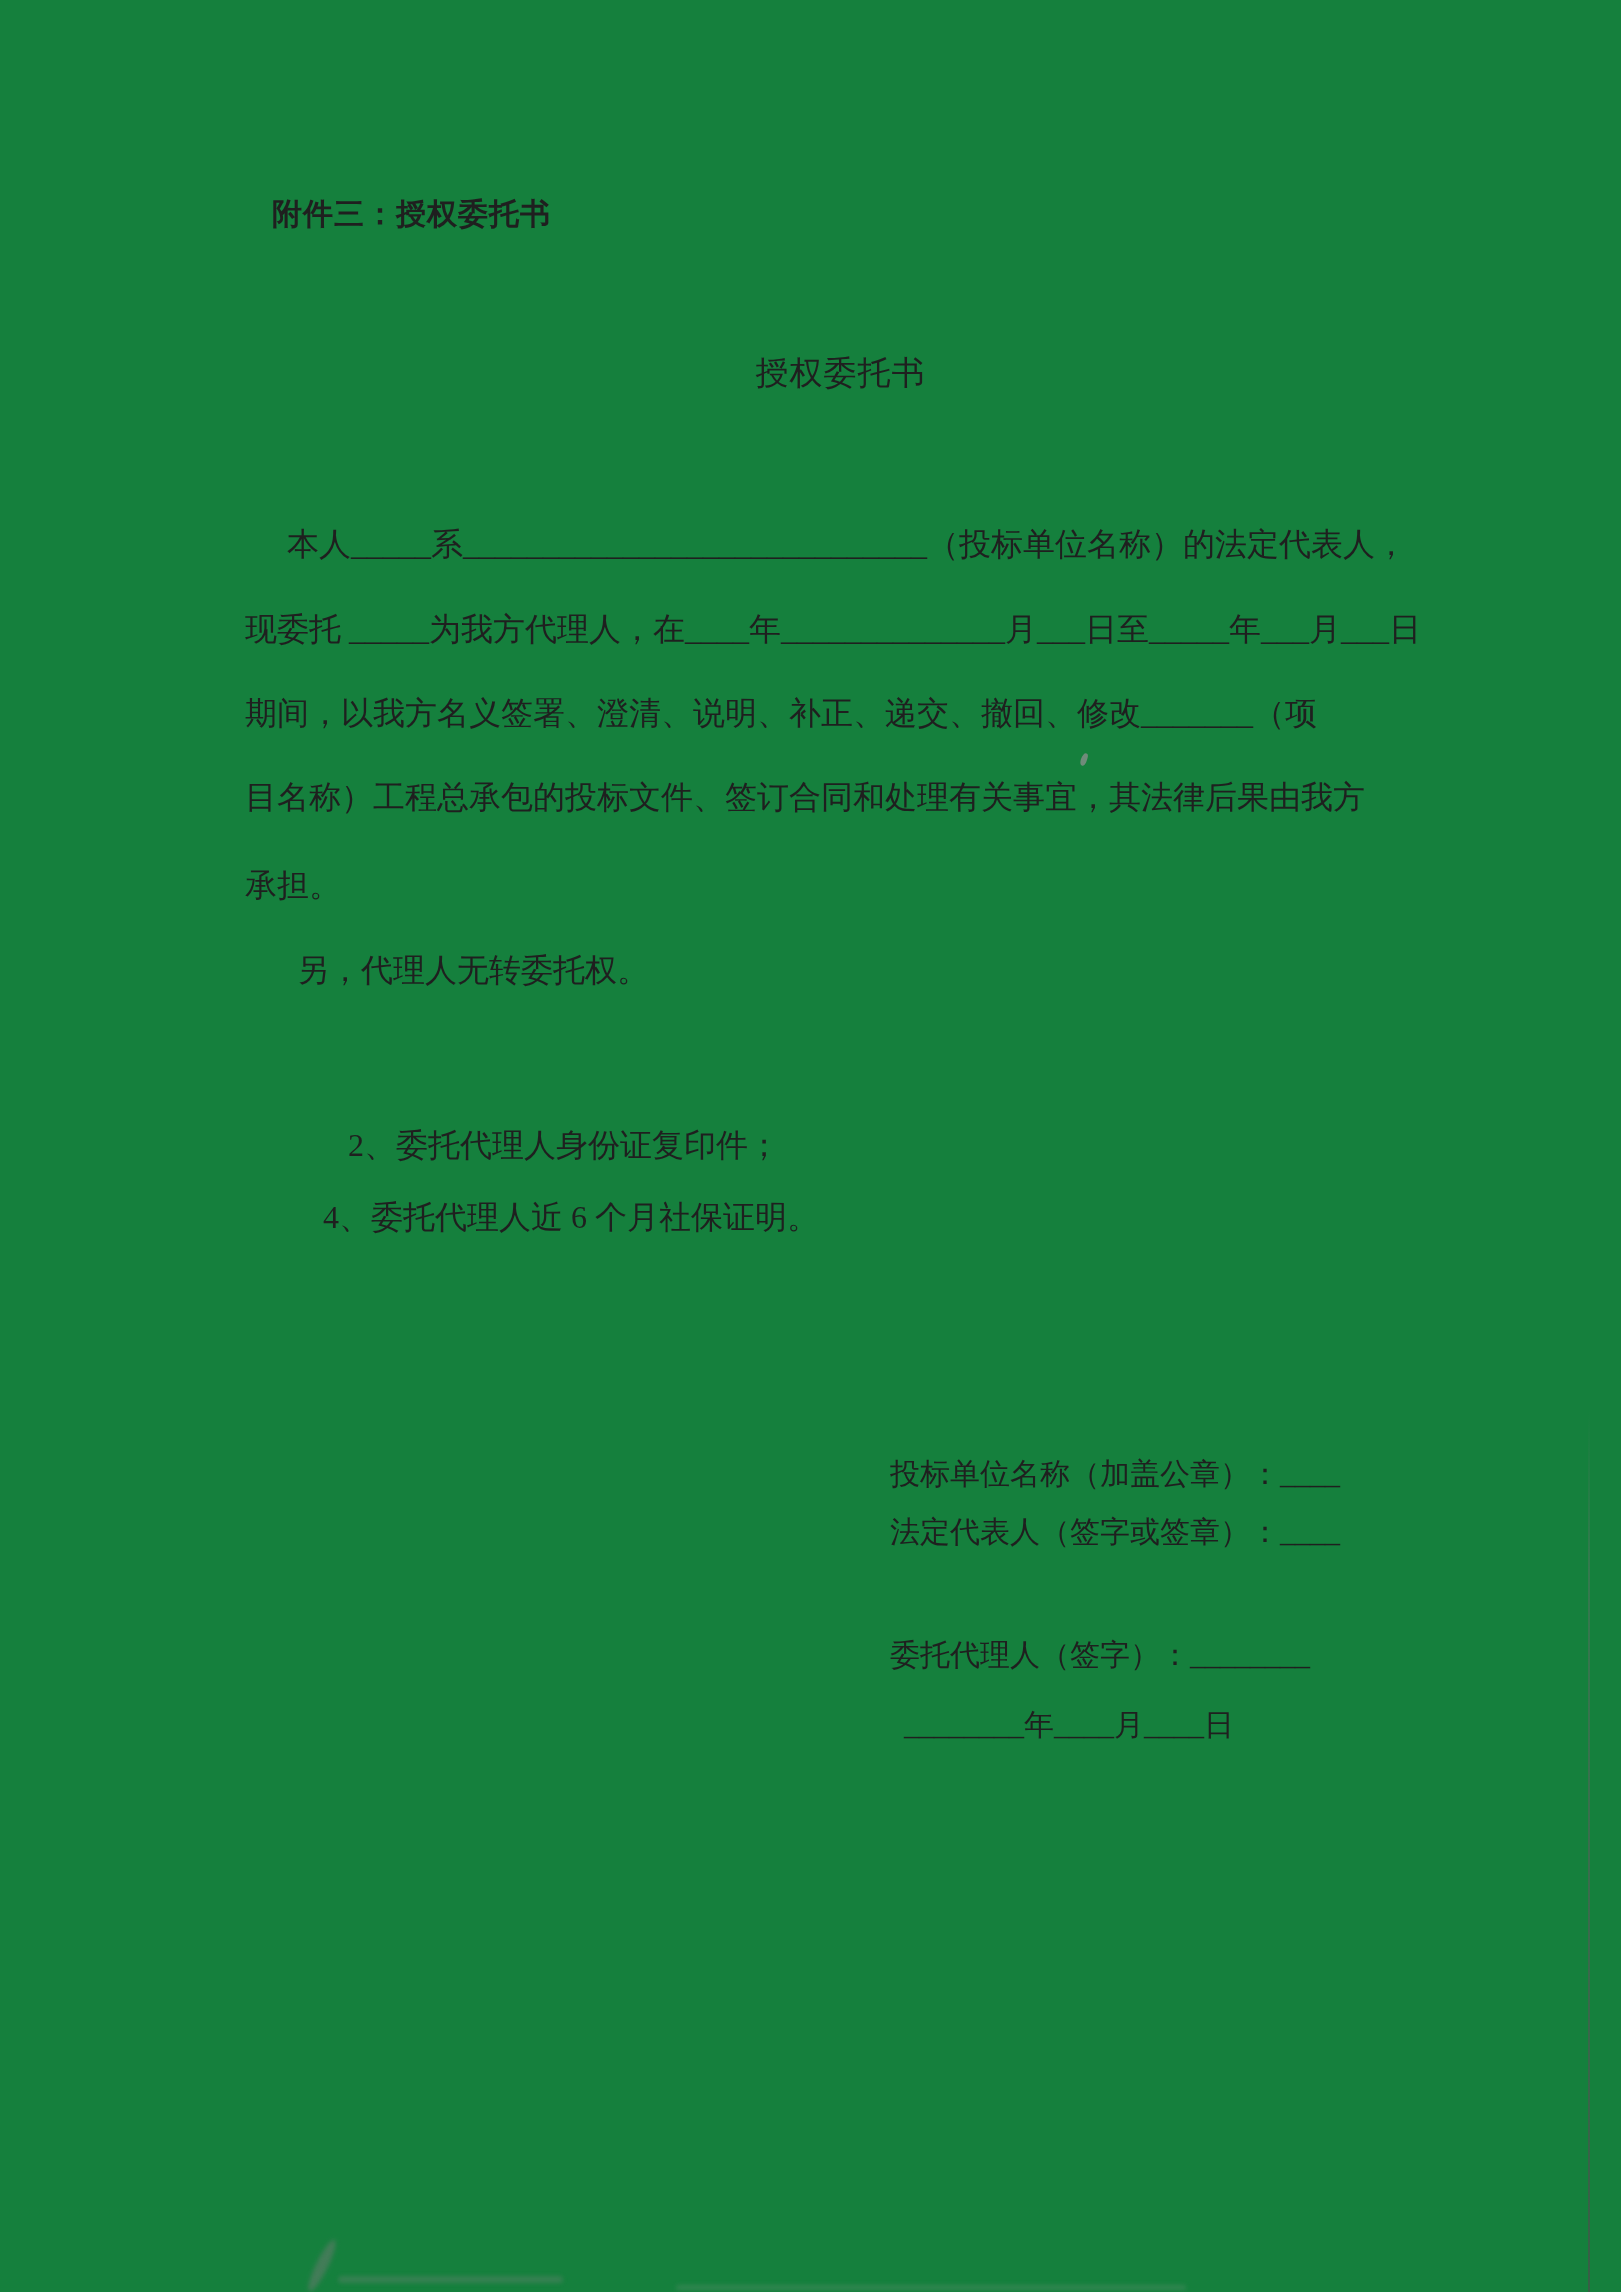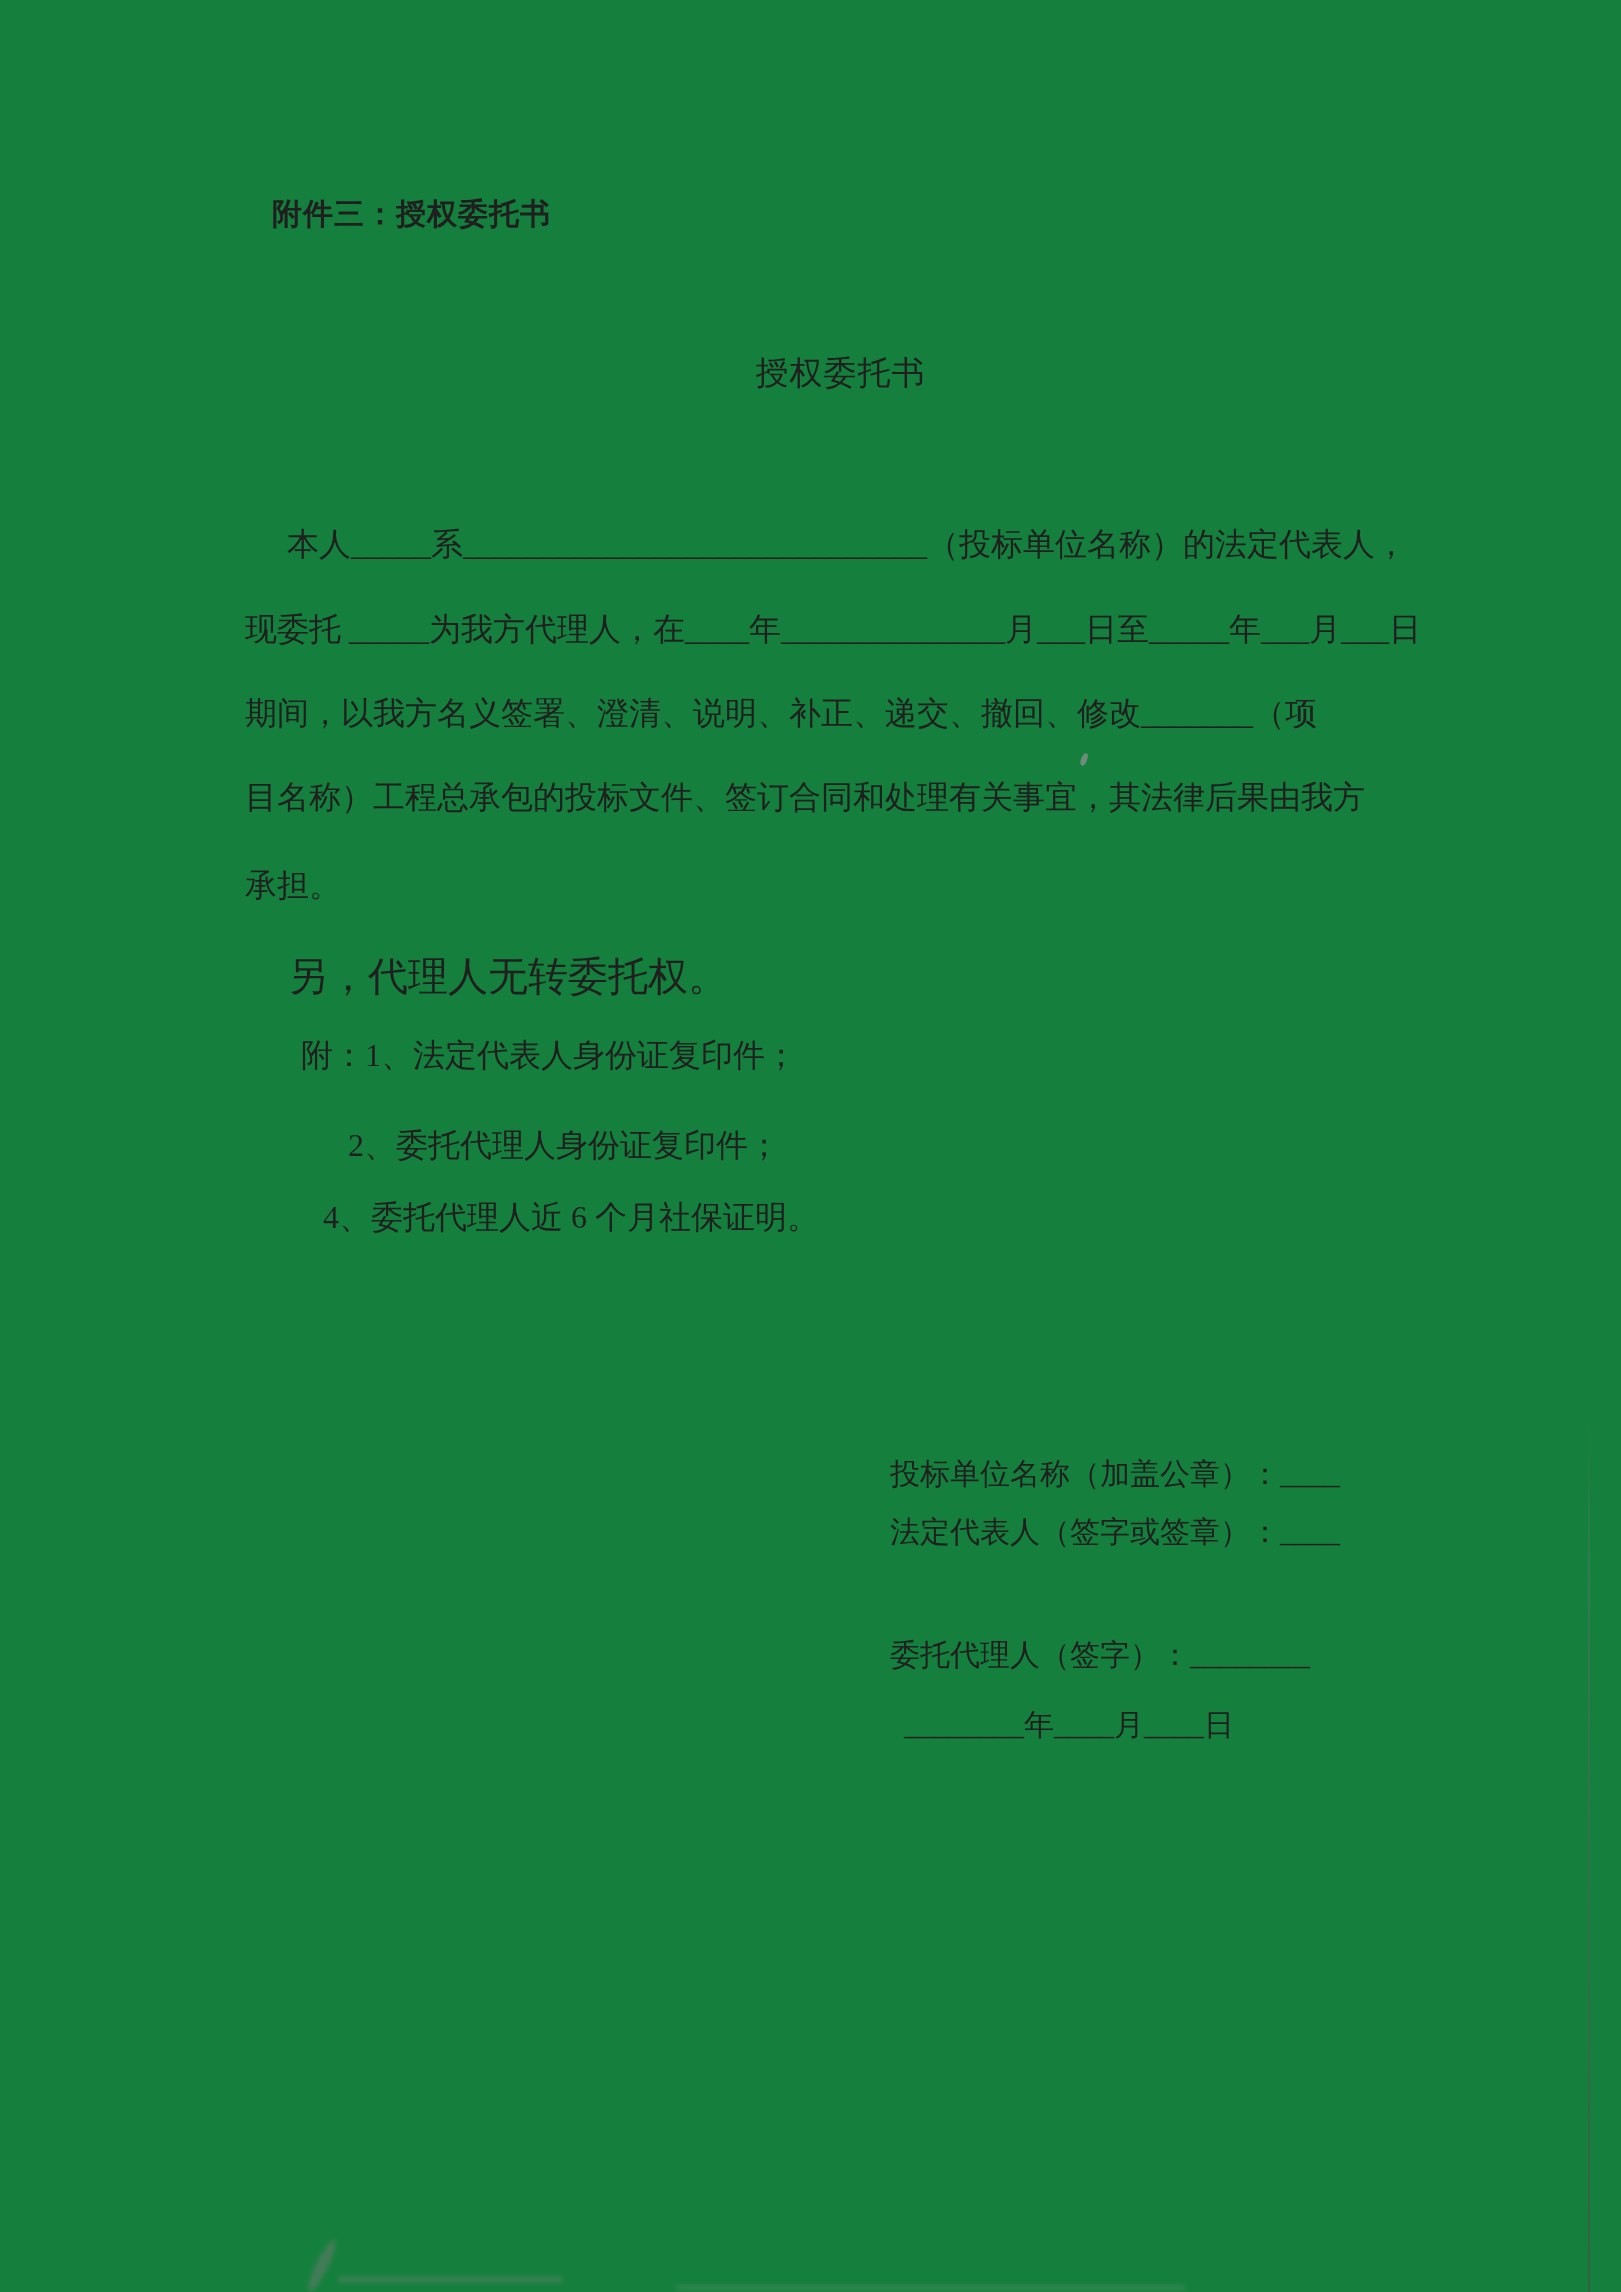--- a/index.html
+++ b/index.html
@@ -23,21 +23,21 @@
   .title{
     left:245px;top:351px;width:1191px;
     font-size:33px;text-align:center;letter-spacing:1px;
   }
   .bline{left:245px;font-size:32px;}
   .bl0{top:523px;padding-left:42px;}
   .bl1{top:608px;}
   .bl2{top:692px;}
   .bl3{top:776px;}
   .bl4{top:864px;text-align:center;}
-  .note{left:236px;top:949px;font-size:40px;padding-left:52px;}
+  .note{left:245px;top:949px;font-size:32px;padding-left:52px;}
   .att{left:245px;font-size:32px;}
   .att0{top:1034px;padding-left:56px;}
   .att1{top:1124px;padding-left:103px;}
   .att2{top:1196px;padding-left:78px;}
   .sig{font-size:30px;}
   .sig0{left:890px;top:1454px;}
   .sig1{left:890px;top:1512px;}
   .sig2{left:890px;top:1635px;}
   .sig3{left:904px;top:1705px;}
 
@@ -81,21 +81,20 @@
   <div class="txt title">授权委托书</div>
 
   <div class="txt bline bl0">本人_____系_____________________________（投标单位名称）的法定代表人，</div>
   <div class="txt bline bl1">现委托 _____为我方代理人，在____年______________月___日至_____年___月___日</div>
   <div class="txt bline bl2">期间，以我方名义签署、澄清、说明、补正、递交、撤回、修改_______（项</div>
   <div class="txt bline bl3">目名称）工程总承包的投标文件、签订合同和处理有关事宜，其法律后果由我方</div>
   <div class="txt bline bl4">承担。</div>
 
   <div class="txt note">另，代理人无转委托权。</div>
 
-  <div class="txt att att0">附：1、法定代表人身份证复印件；</div>
   <div class="txt att att1">2、委托代理人身份证复印件；</div>
   <div class="txt att att2">4、委托代理人近 6 个月社保证明。</div>
 
   <div class="txt sig sig0">投标单位名称（加盖公章）：____</div>
   <div class="txt sig sig1">法定代表人（签字或签章）：____</div>
   <div class="txt sig sig2">委托代理人（签字）：________</div>
   <div class="txt sig sig3">________年____月____日</div>
 
   <div class="v-artifact"></div>
   <div class="speck"></div>

